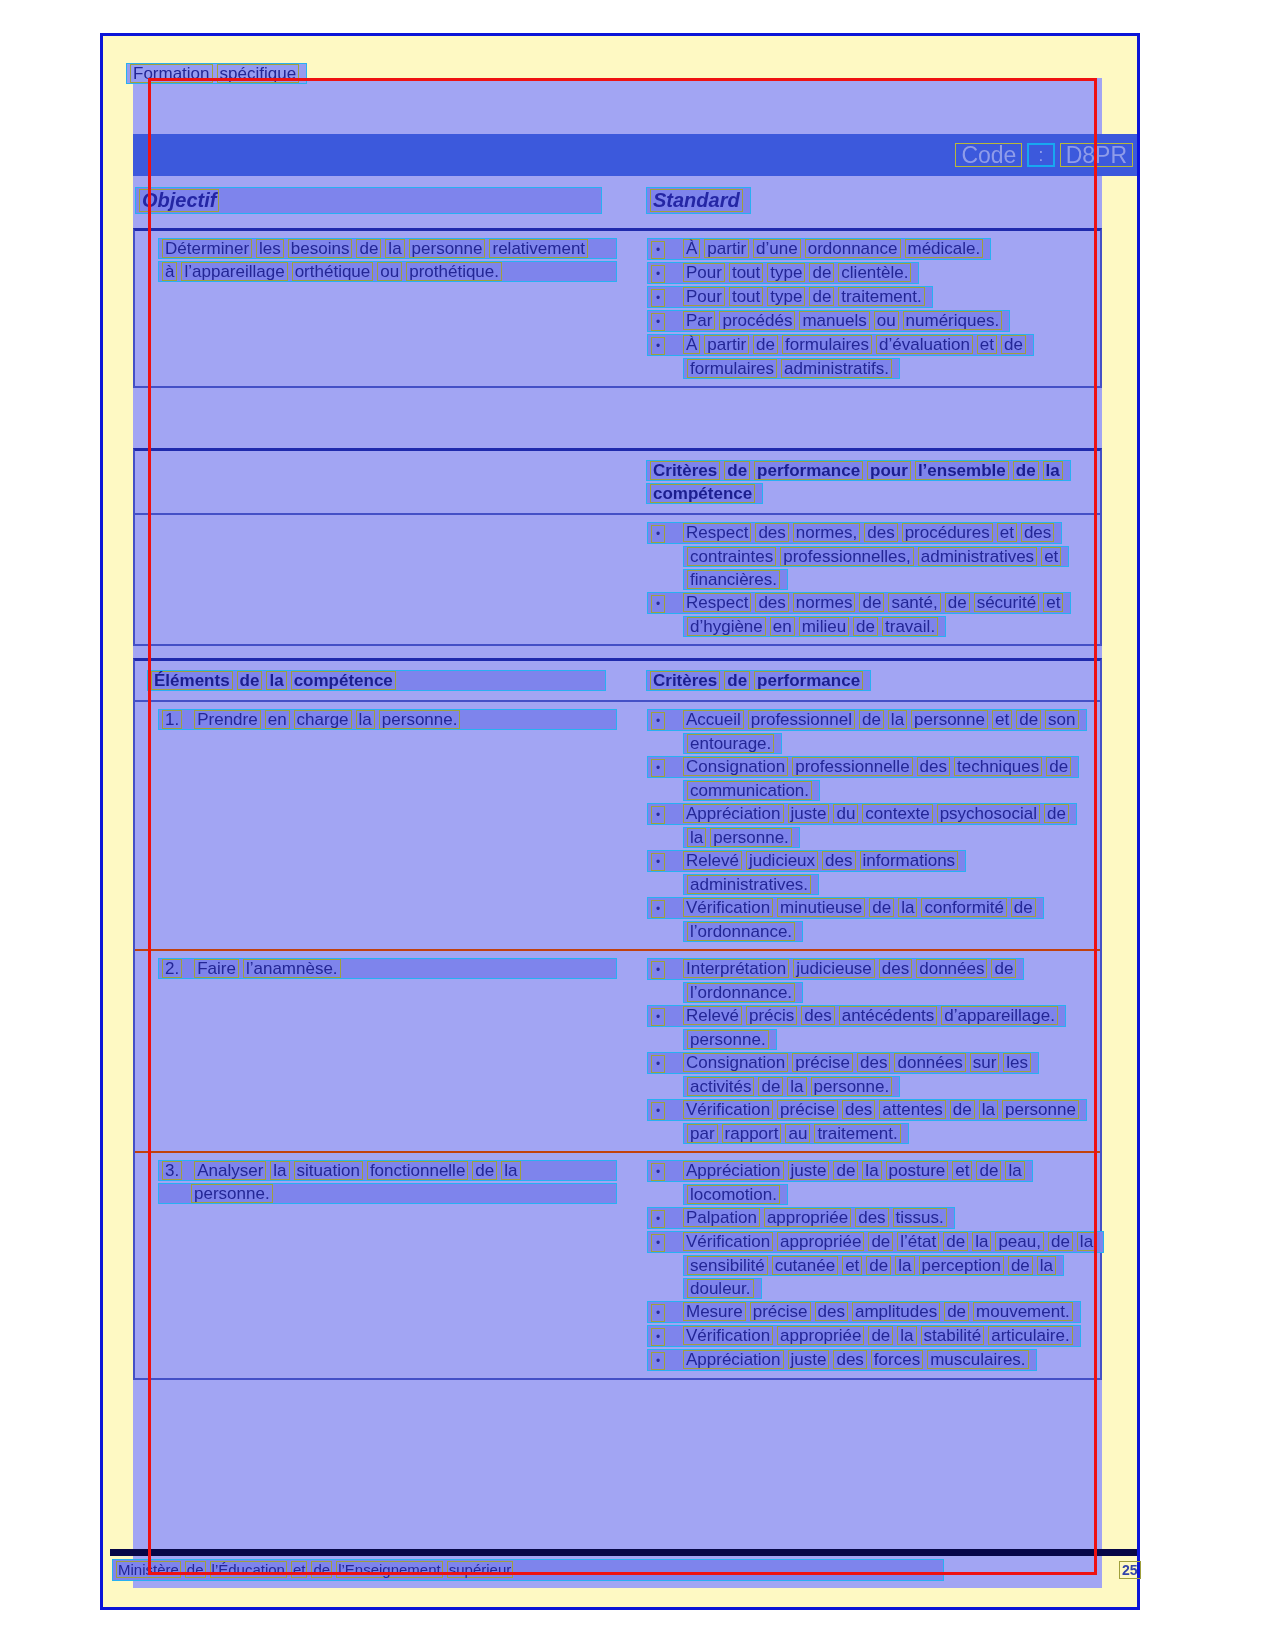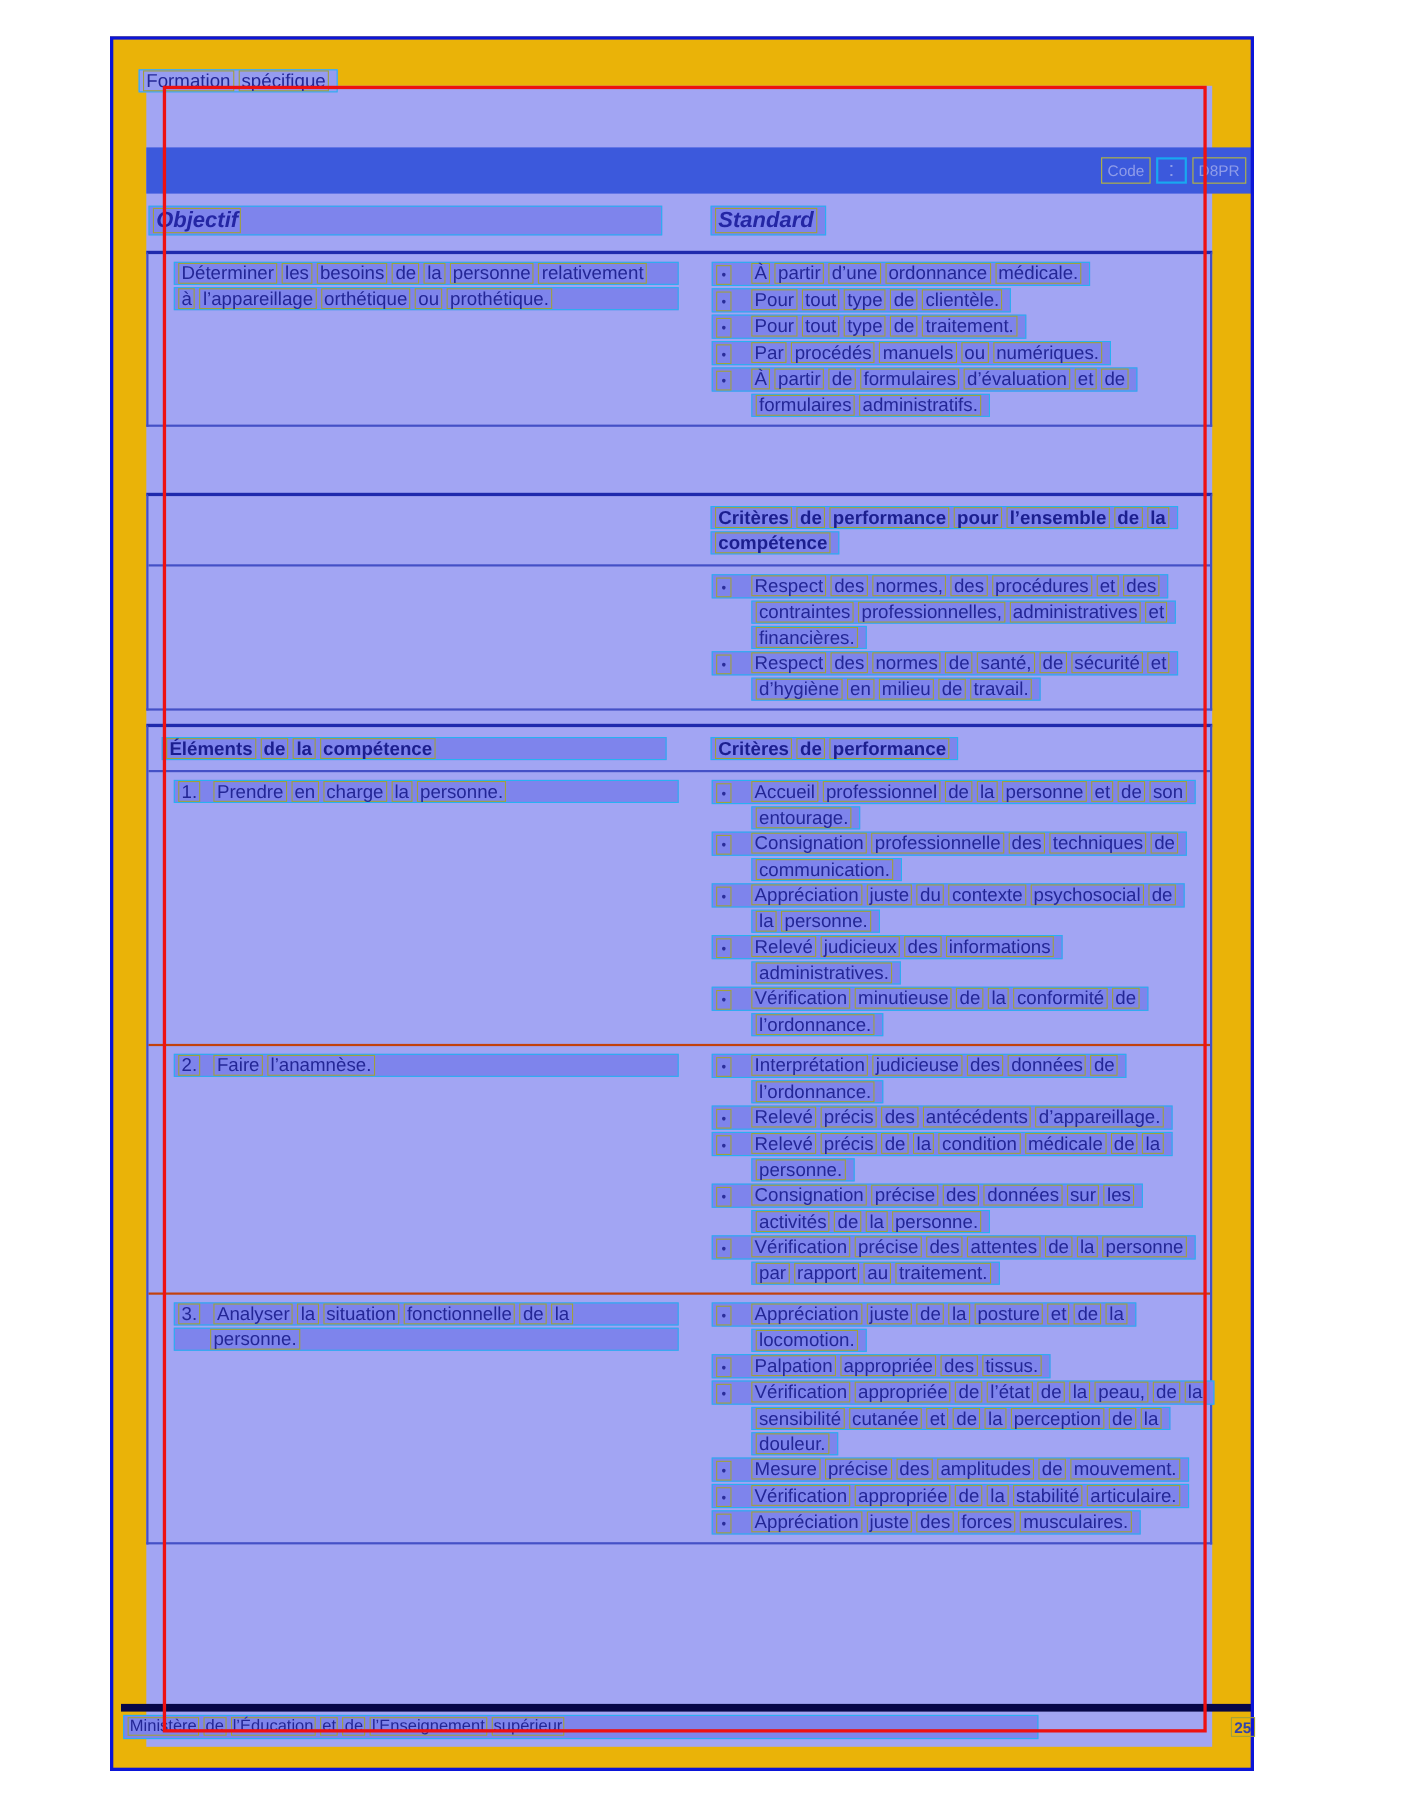--- a/index.html
+++ b/index.html
@@ -1,18 +1,18 @@
 <!DOCTYPE html>
 <html><head>
 <meta charset="utf-8">
 <style>
   html,body{margin:0;padding:0;background:#ffffff;}
   .canvas{position:relative;width:1275px;height:1651px;background:#ffffff;overflow:hidden;
           font-family:"Liberation Sans","DejaVu Sans",sans-serif;}
-  .page{position:absolute;left:100px;top:33px;width:1040px;height:1577px;background:#eab308;}
+  .page{position:absolute;left:100px;top:33px;width:1040px;height:1577px;background:#fef9c3;}
   .page-border{position:absolute;left:100px;top:33px;width:1040px;height:1577px;
                border:3px solid #0b15d8;box-sizing:border-box;z-index:40;pointer-events:none;}
   .content-bg{position:absolute;left:33px;top:45px;width:969px;height:1510px;background:#a2a5f3;}
   .red-box{position:absolute;left:148px;top:78px;width:949px;height:1497px;
            border:3px solid #ee1111;box-sizing:border-box;z-index:50;pointer-events:none;}
 
   
   .line{background:#7e84ec;border:1px solid #28b0f2;height:21px;line-height:19px;
         padding:0 3px;white-space:nowrap;margin-bottom:2px;box-sizing:border-box;
         color:#232695;font-size:17px;}
@@ -25,21 +25,21 @@
        margin-right:18px;font-size:12px;line-height:16px;color:#2a2d9a;}
   .line.cont{padding-left:32px;}
 
   
   .doc-title{position:absolute;left:26px;top:30px;z-index:45;}
   .doc-title .line{display:inline-block;background:#969cf0;}
 
   
   .code-bar{position:absolute;left:33px;top:101px;width:1006px;height:42px;background:#3c59dc;
             display:flex;align-items:center;justify-content:flex-end;padding-right:6px;box-sizing:border-box;}
-  .code-w{display:inline-block;border:1px solid #b8b83a;color:#8f9ce9;font-size:14px;
+  .code-w{display:inline-block;border:1px solid #b8b83a;color:#8f9ce9;font-size:23px;
           line-height:22px;padding:0 5px;}
   .code-sep{display:inline-block;border:2px solid #18a8f0;color:#8f9ce9;font-size:19px;
             line-height:20px;padding:0 9px;margin:0 5px;}
 
   
   .obj-row{position:absolute;left:35px;top:154px;display:flex;}
   .line.big{height:27px;line-height:24px;font-size:20px;font-style:italic;font-weight:700;color:#2426a4;}
   .obj-band{width:467px;}
   .std-band{margin-left:44px;}
   .big .w{line-height:21px;}
@@ -306,31 +306,20 @@
               <span class="w">l’ordonnance.</span>
             </div>
             <div class="line first">
               <span class="blt">•</span>
               <span class="w">Relevé</span>
               <span class="w">précis</span>
               <span class="w">des</span>
               <span class="w">antécédents</span>
               <span class="w">d’appareillage.</span>
             </div>
-            <div class="line first">
-              <span class="blt">•</span>
-              <span class="w">Relevé</span>
-              <span class="w">précis</span>
-              <span class="w">de</span>
-              <span class="w">la</span>
-              <span class="w">condition</span>
-              <span class="w">médicale</span>
-              <span class="w">de</span>
-              <span class="w">la</span>
-            </div>
             <div class="line">
               <span class="w">personne.</span>
             </div>
             <div class="line first">
               <span class="blt">•</span>
               <span class="w">Consignation</span>
               <span class="w">précise</span>
               <span class="w">des</span>
               <span class="w">données</span>
               <span class="w">sur</span>

